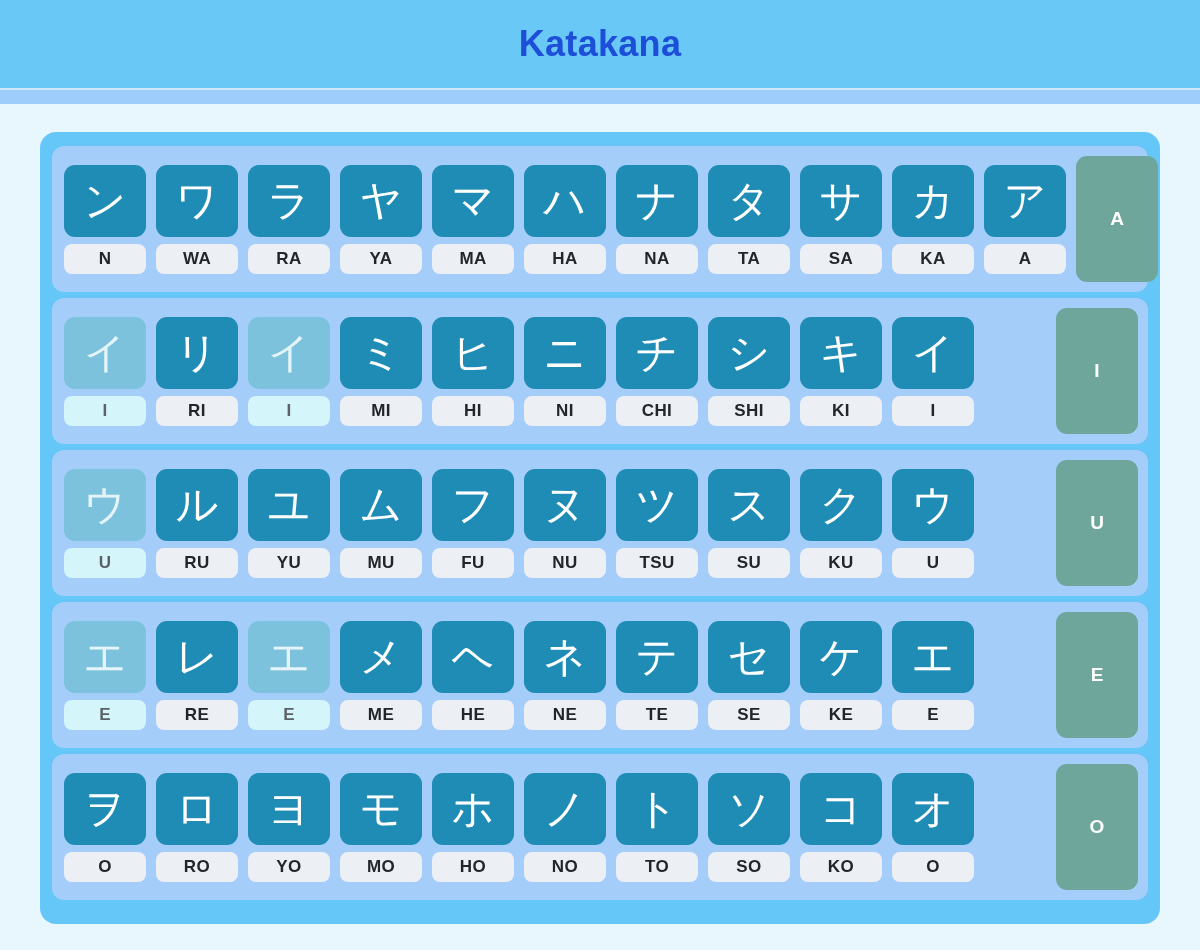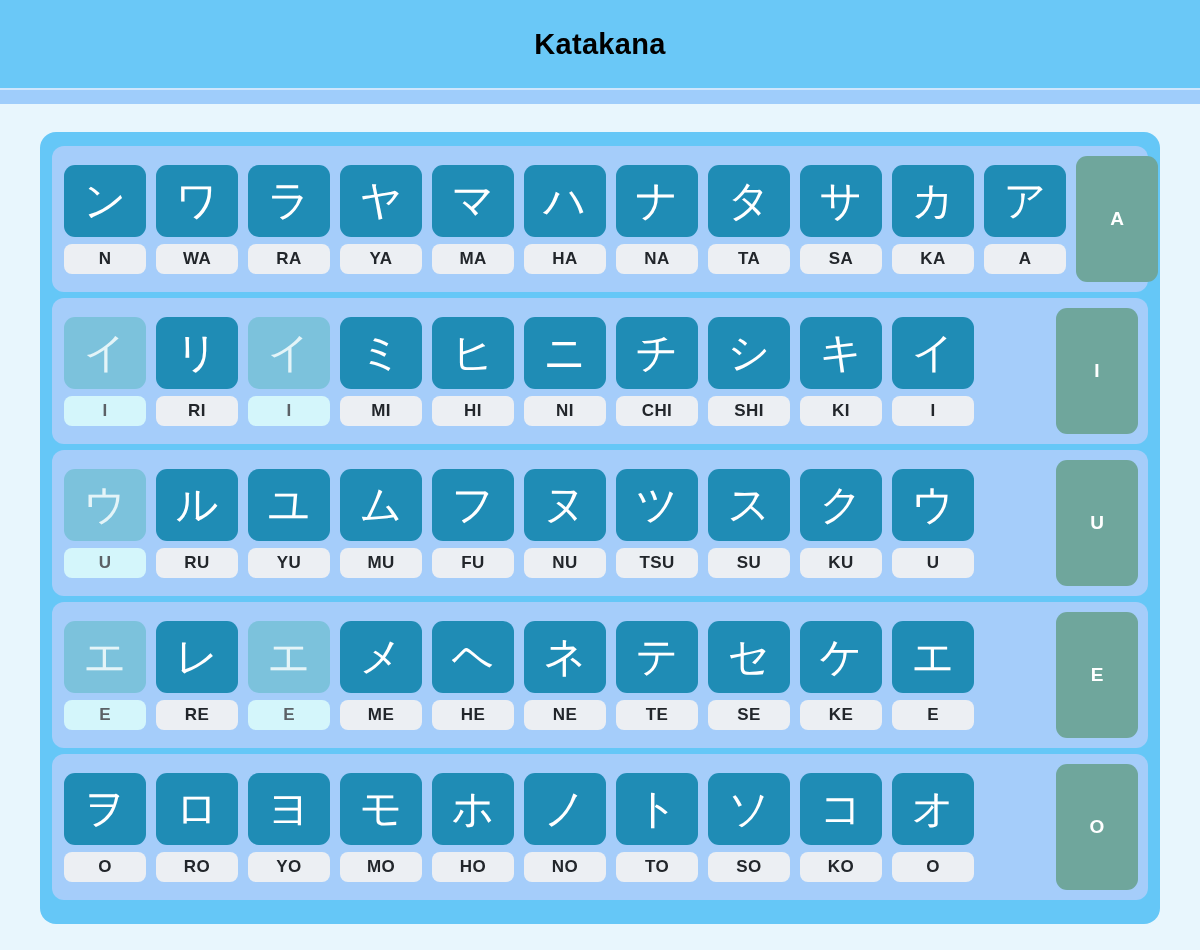--- a/index.html
+++ b/index.html
@@ -18,22 +18,22 @@
   
   .app-header {
     height: 88px;
     background: #6ac8f7;
     display: flex;
     align-items: center;
     justify-content: center;
     position: relative;
   }
   .app-title {
-    color: #000000;
-    font-size: 29px;
+    color: #1d4ed8;
+    font-size: 36px;
     font-weight: bold;
     letter-spacing: 0.3px;
   }
   .header-underbar {
     height: 16px;
     background: #9fcdfb;
     border-top: 2px solid #cfe6fd;
   }
 
   

